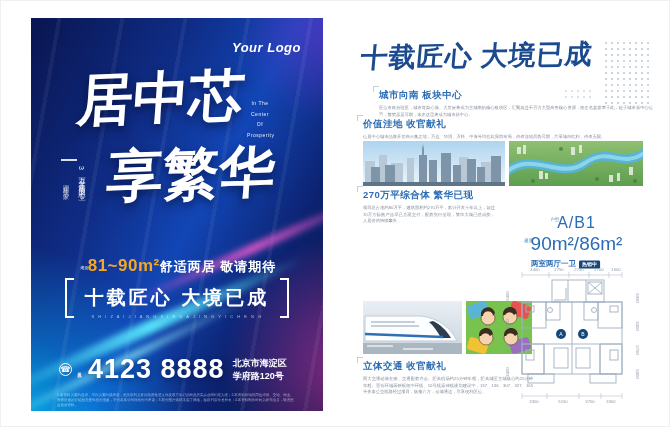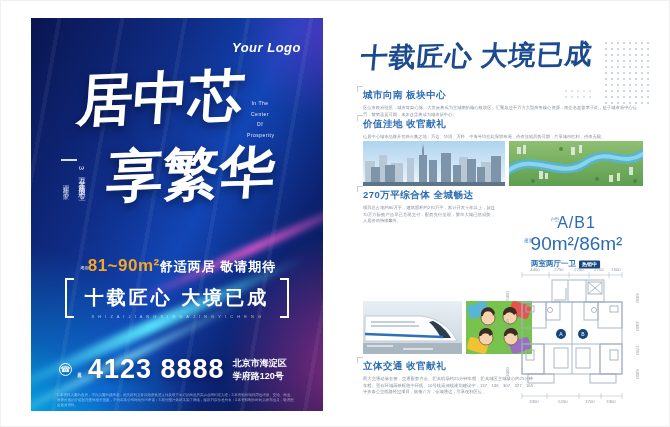--- a/index.html
+++ b/index.html
@@ -131,21 +131,21 @@
 
     <div class="poster-disc" data-name="poster-disclaimer">1.本资料为要约邀请，不作为要约或承诺，相关权利义务以政府批准文件及双方签订的商品房买卖合同约定为准；2.本资料对项目周边环境、交通、商业、教育设施的介绍旨在提供相关信息，不代表本公司对此作出承诺；3.部分图片素材来源于网络，版权归原作者所有；4.本资料制作时间为发布当月，敬请留意最新资料。</div>
   </div>
 
   <div class="flyer" data-name="flyer-page">
     <div class="dots d1" data-name="dot-grid-decoration"></div>
     <div class="dots d2" data-name="dot-grid-decoration-small"></div>
 
     <div class="f-title" data-name="flyer-title">十载匠心 大境已成</div>
 
-    <div class="sec" style="left:14px;top:71px;width:274px;" data-name="section-city-south">
+    <div class="sec" style="left:30px;top:71px;width:274px;" data-name="section-city-south">
       <div class="sec-h" data-name="section-heading">城市向南 板块中心</div>
       <div class="sec-b" data-name="section-body">区位市政府驻区，城市骨架心脉。大发展将成为主城南的核心板块区，汇聚超过千万方大型商务核心资源，政企名盘荟萃于此，处于城市新中心位置，繁荣遥遥可期，未来这里将成为城市新中心。</div>
     </div>
 
     <div class="sec" style="left:14px;top:100px;width:274px;" data-name="section-value">
       <div class="sec-h" data-name="section-heading">价值洼地 收官献礼</div>
       <div class="sec-b" data-name="section-body">位居中心城市品牌开发商云集之地，万达、华润、万科、中海等均在此深耕布局，价值洼地后势可期，共享城市红利，价值无限。</div>
     </div>
 
     <div class="photo" style="left:14px;top:123px;width:142px;height:45px;" data-name="photo-city-skyline">
@@ -204,21 +204,21 @@
         <g fill="#3f7a38" opacity=".7">
           <circle cx="24" cy="40" r="2"></circle>
             <circle cx="52" cy="8" r="2"></circle>
             <circle cx="88" cy="38" r="2"></circle>
             <circle cx="126" cy="40" r="2"></circle>
         </g>
       </svg>
     </div>
 
     <div class="sec" style="left:14px;top:171px;width:132px;" data-name="section-complex">
-      <div class="sec-h" data-name="section-heading">270万平综合体 全城畅达</div>
+      <div class="sec-h" data-name="section-heading">270万平综合体 繁华已现</div>
       <div class="sec-b" data-name="section-body">项目总占地约80万平，建筑面积约270万平，累计开发十年以上，超过70万方醇熟产品早已兑现交付，配套先行呈现，繁华大城已然成势，人居价值持续攀升。</div>
     </div>
 
 
 
     <div class="photo" style="left:14px;top:283px;width:99px;height:53px;" data-name="photo-highspeed-train">
       <svg width="99" height="53" viewBox="0 0 99 53" data-name="train-image">
         <defs>
           <linearGradient id="tbg" x1="0" y1="0" x2="0" y2="1">
             <stop offset="0" stop-color="#e9eff4"></stop>

